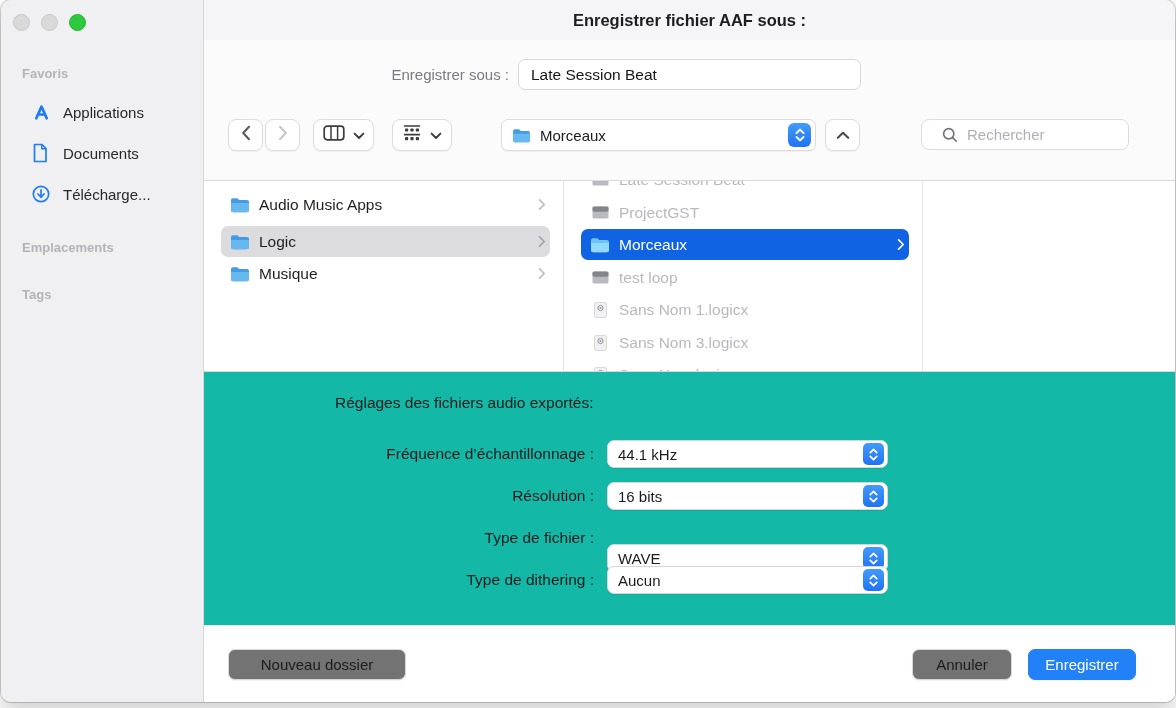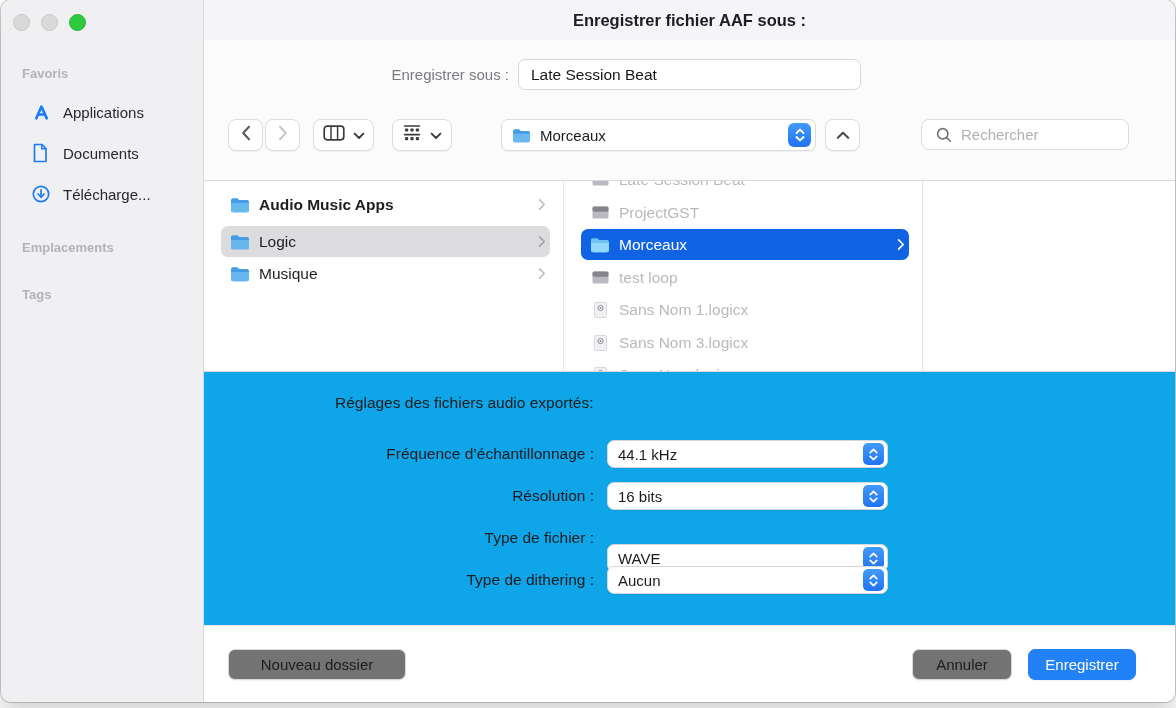--- a/index.html
+++ b/index.html
@@ -33,41 +33,41 @@
   .tbtn{position:absolute;top:79px;height:32px;background:#fff;border:1px solid #dcdbdf;
     border-radius:8px;display:flex;align-items:center;justify-content:center;
     box-shadow:0 1px 1px rgba(0,0,0,.05);}
   .popup{position:absolute;top:79px;left:297px;width:315px;height:32px;background:#fff;
     border:1px solid #dcdbdf;border-radius:7px;display:flex;align-items:center;
     padding:0 4px 0 10px;box-shadow:0 1px 1px rgba(0,0,0,.05);}
   .popup .lbl{font-size:15px;color:#1b1b1e;margin-left:9px;flex:1;}
   .stepper{width:23px;height:24px;border-radius:6px;flex:none;
     background:linear-gradient(180deg,#429bfa,#2173f3);display:flex;align-items:center;justify-content:center;}
   .search{position:absolute;top:79px;left:717px;width:208px;height:31px;background:#fff;
-    border:1px solid #dcdbdf;border-radius:8px;display:flex;align-items:center;padding:0 13px;}
+    border:1px solid #dcdbdf;border-radius:8px;display:flex;align-items:center;padding:0 19px;}
   .search input{border:none;outline:none;flex:1;font-size:15px;color:#333;margin-left:6px;background:transparent;
     font-family:"Liberation Sans","DejaVu Sans",sans-serif;}
   .search input::placeholder{color:#b0afb5;}
   
   .browser{position:absolute;left:0;right:0;top:140px;height:192px;background:#fff;
     border-top:1px solid #d9d8da;border-bottom:1px solid #d9d8da;display:flex;}
   .col{position:relative;height:100%;overflow:hidden;}
   .col1{width:360px;border-right:1px solid #e7e6e8;}
   .col2{width:359px;border-right:1px solid #e7e6e8;}
   .col3{flex:1;}
   .row{position:absolute;left:17px;right:13px;height:31px;border-radius:7px;
     display:flex;align-items:center;padding-left:9px;font-size:15.5px;color:#1f1f23;}
   .row .ic{width:20px;display:flex;justify-content:center;margin-right:9px;flex:none;}
   .row .txt{flex:1;white-space:nowrap;overflow:hidden;}
   .row .chev{margin-right:4px;display:flex;flex:none;}
   .row.sel-gray{background:#dcdbdd;}
   .row.sel-blue{background:#1063e3;color:#fff;}
   .row.dis{color:#b9b8be;}
   
-  .settings{position:absolute;left:0;right:0;top:332px;height:253px;background:#0ea5e9;}
+  .settings{position:absolute;left:0;right:0;top:332px;height:253px;background:#14b8a6;}
   .set-head{position:absolute;left:131px;top:22px;font-size:15.5px;color:#1c1c1e;}
   .set-label{position:absolute;left:0;width:390px;text-align:right;font-size:15.5px;color:#1c1c1e;line-height:28px;}
   .select{position:absolute;left:403px;width:281px;height:28px;background:#fff;border:1px solid #d6d5d8;
     border-radius:7px;display:flex;align-items:center;padding:0 3px 0 10px;
     box-shadow:0 1px 1px rgba(0,0,0,.06);}
   .select .val{flex:1;font-size:15px;color:#1b1b1e;}
   .select .stepper{width:21px;height:22px;border-radius:5px;}
   
   .footer{position:absolute;left:0;right:0;top:585px;bottom:0;background:#fff;border-top:1px solid #e8e7e9;}
   .btn{position:absolute;top:23px;height:31px;border-radius:7px;background:#737373;border:1px solid #d8d7d9;
@@ -210,21 +210,21 @@
         <svg width="18" height="18" viewBox="0 0 20 20">
           <circle cx="8.6" cy="8.6" r="5.7" fill="none" stroke="#73727a" stroke-width="1.8"></circle>
           <line x1="12.9" y1="12.9" x2="17" y2="17" stroke="#73727a" stroke-width="1.8" stroke-linecap="round"></line>
         </svg>
       </span>
       <input type="text" placeholder="Rechercher" style="">
     </div>
 
     <div class="browser">
       <div class="col col1">
-        <div class="row" style="top:8px;font-weight:bold;">
+        <div class="row" style="top:8px;">
           <span class="ic">
             <svg width="20" height="16" viewBox="0 0 20 16">
               <path d="M1 3.2C1 2.1 1.9 1.2 3 1.2h4.4l1.8 1.9H17c1.1 0 2 .9 2 2V13c0 1.3-1 2.3-2.3 2.3H3.3C2 15.3 1 14.3 1 13Z" fill="#459ce6"></path>
               <path d="M1 6h18v7c0 1.3-1 2.3-2.3 2.3H3.3C2 15.3 1 14.3 1 13Z" fill="#68b8f0"></path>
             </svg>
             </span>
           <span class="txt">Audio Music Apps</span>
           <span class="chev">
             <svg width="8" height="13" viewBox="0 0 8 13">
                 <polyline points="1.6,1.8 6.2,6.5 1.6,11.2" fill="none" stroke="#bdbcc2" stroke-width="1.7" stroke-linecap="round" stroke-linejoin="round"></polyline>

